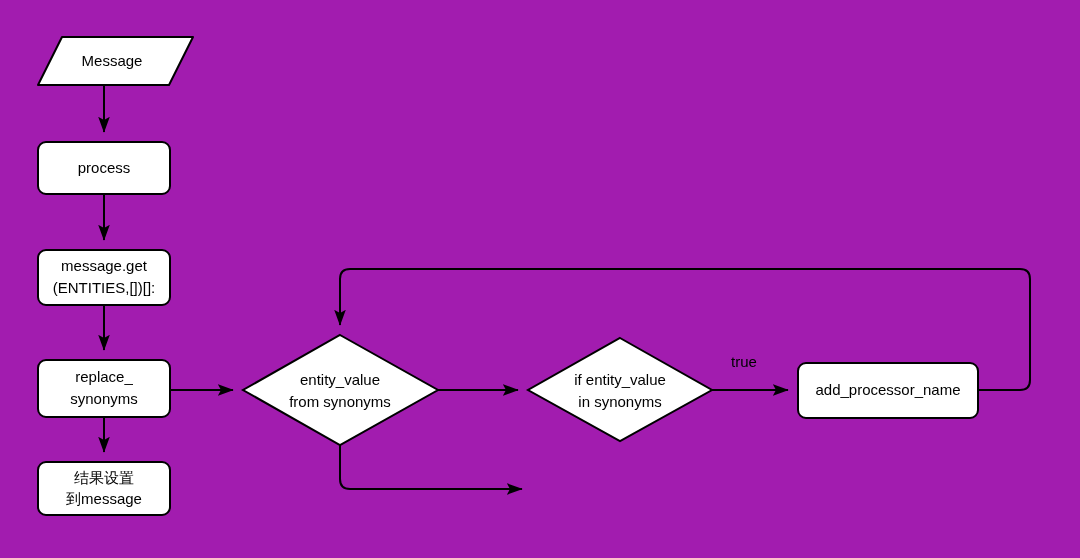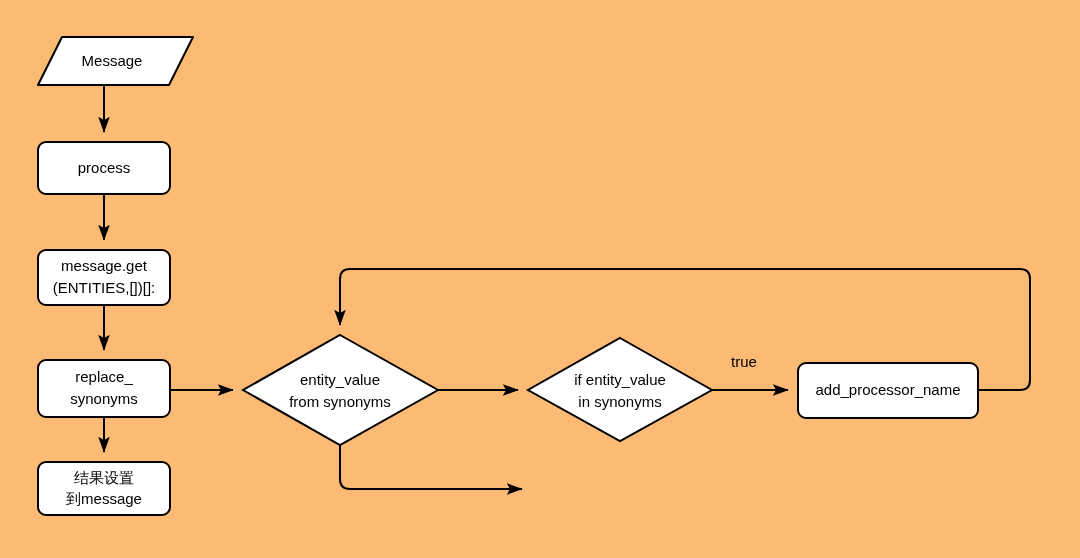--- a/index.html
+++ b/index.html
@@ -8,21 +8,21 @@
     padding: 0;
     background: #ffffff;
   }
   body {
     font-family: "Liberation Sans", "DejaVu Sans", sans-serif;
   }
   #canvas {
     position: relative;
     width: 1080px;
     height: 558px;
-    background: #fdba74;
+    background: #a21caf;
     overflow: hidden;
   }
   #flow-svg {
     position: absolute;
     top: 0;
     left: 0;
     width: 1080px;
     height: 558px;
   }
   .node-shape {

